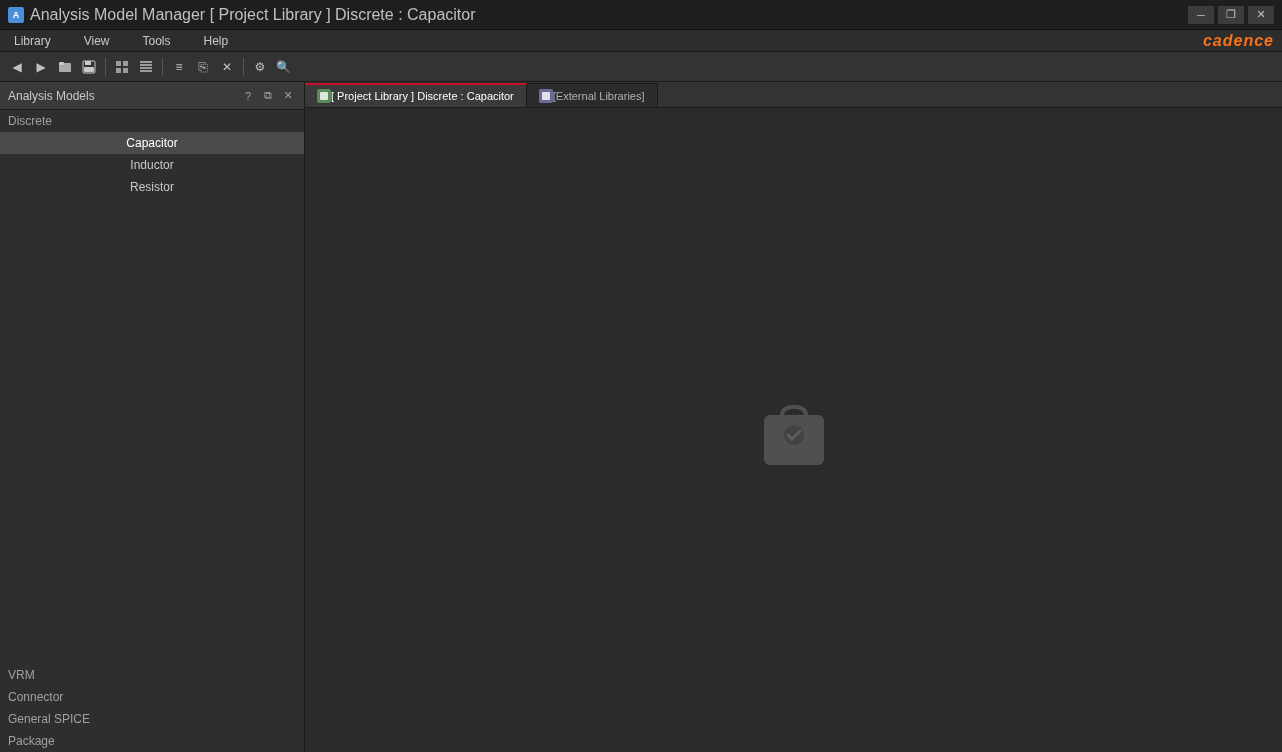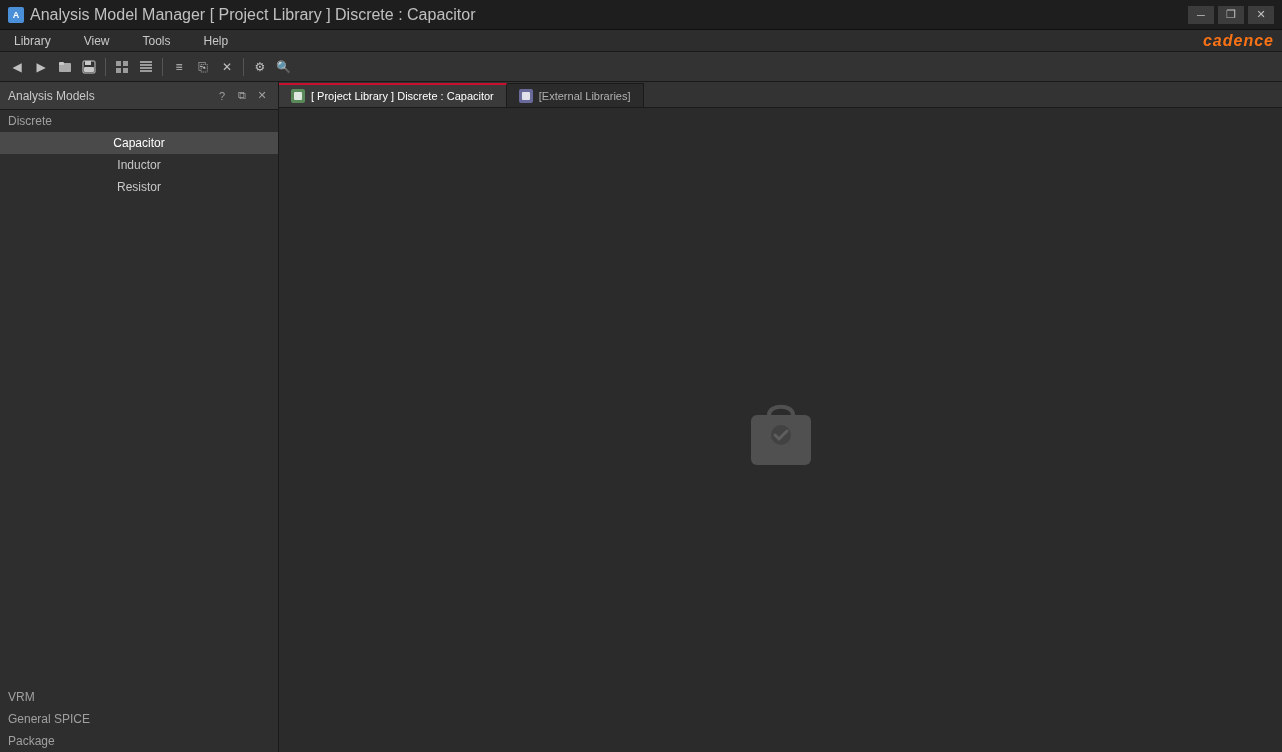--- a/index.html
+++ b/index.html
@@ -116,21 +116,21 @@
     }
 
     
     #main {
       display: flex;
       height: calc(752px - 30px - 22px - 30px);
     }
 
     
     #sidebar {
-      width: 279px;
+      width: 305px;
       background: #2e2e2e;
       border-right: 1px solid #1a1a1a;
       display: flex;
       flex-direction: column;
       flex-shrink: 0;
     }
     #sidebar-header {
       height: 28px;
       background: #3a3a3a;
       display: flex;
@@ -199,21 +199,20 @@
       background: #333333;
       display: flex;
       align-items: flex-end;
       border-bottom: 1px solid #1a1a1a;
     }
     .tab {
       height: 24px;
       padding: 0 12px;
       display: flex;
       align-items: center;
-      gap: 6px;
       background: #2b2b2b;
       border-right: 1px solid #1a1a1a;
       border-top: 1px solid #1a1a1a;
       cursor: pointer;
       font-size: 11px;
       color: #b0b0b0;
       margin-top: 32px;
     }
     .tab.active {
       background: #3a3a3a;
@@ -336,20 +335,21 @@
 
     <div id="sidebar-content" style="display: flex; flex-direction: column;">
       <div class="tree-section-header">Discrete</div>
       <div class="tree-item selected">Capacitor</div>
       <div class="tree-item">Inductor</div>
       <div class="tree-item">Resistor</div>
 
       <div style="flex: 1; height: 330px;"></div>
 
       <div class="tree-section-header">VRM</div>
+      <div class="tree-section-header">Connector</div>
       <div class="tree-section-header">General SPICE</div>
       <div class="tree-section-header">Package</div>
     </div>
   </div>
 
   <div id="content">
 
     <div id="tabs-bar">
       <div class="tab active">
         <div class="tab-icon">

